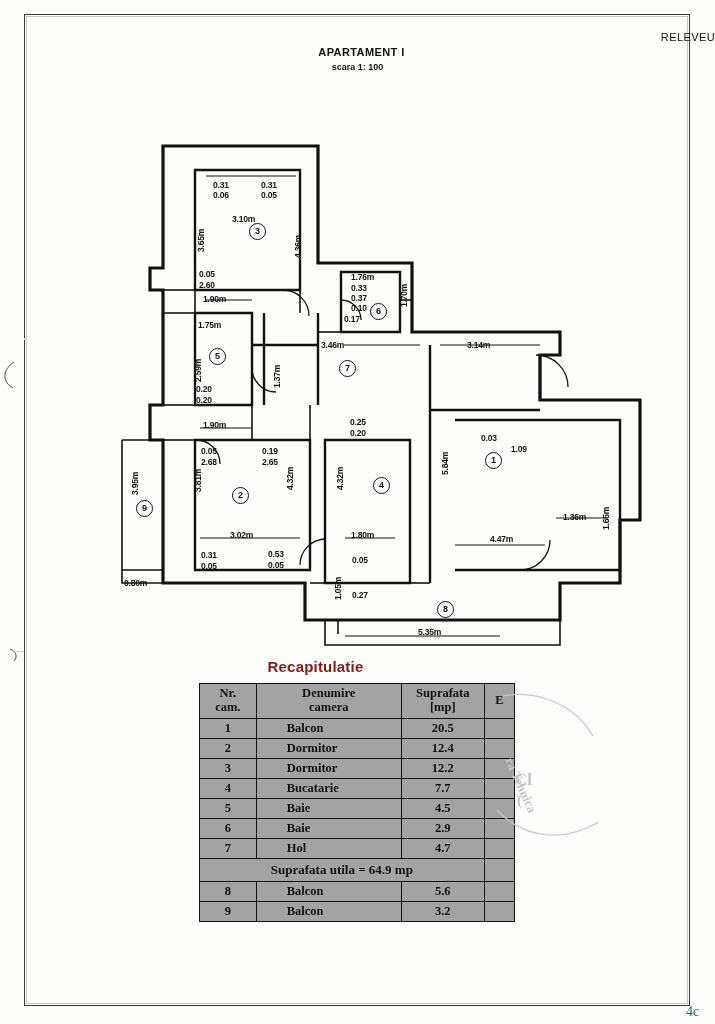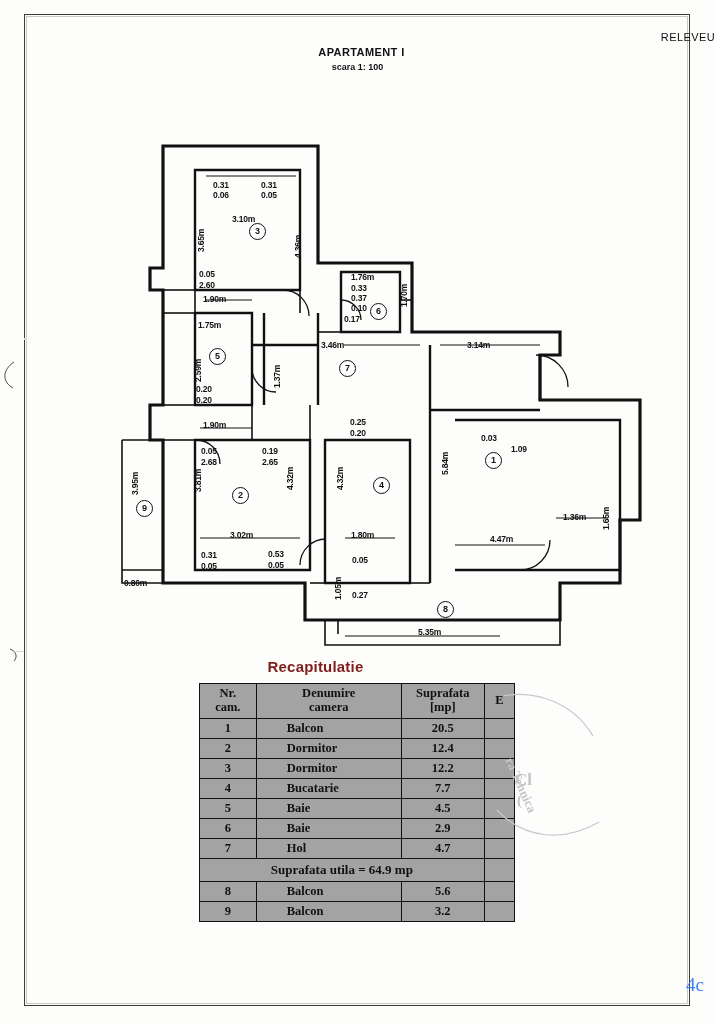--- a/index.html
+++ b/index.html
@@ -412,15 +412,15 @@
   </svg>
 
   <div class="scan-mark" style="left:24px;top:338px;width:3px;height:2px;"></div>
   <div class="scan-mark" style="left:16px;top:651px;width:8px;height:1px;"></div>
   <svg style="position:absolute;left:0px;top:360px;" width="30" height="30">
     <path d="M14,2 C2,10 2,22 13,28" fill="none" stroke="#4a4a4a" stroke-width="1"></path>
   </svg>
   <svg style="position:absolute;left:8px;top:645px;" width="20" height="20">
     <path d="M2,4 C8,6 10,12 6,16" fill="none" stroke="#4a4a4a" stroke-width="1"></path>
   </svg>
-  <div class="smudge" style="left:686px;top:974px;font-size:19px;color:#3b82f6;">4c</div>
+  <div class="smudge" style="left:686px;top:1004px;font-size:14px;color:#0f766e;">4c</div>
 
 </div>
 
 </body></html>

